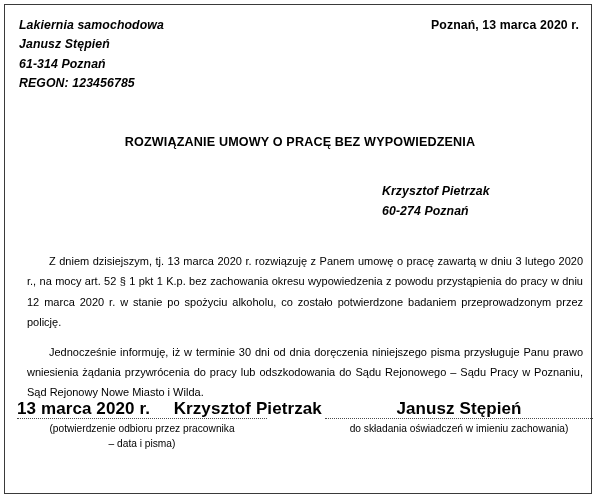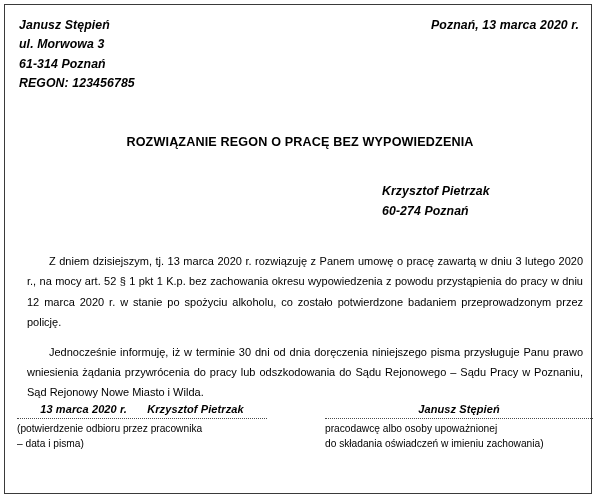--- a/index.html
+++ b/index.html
@@ -51,21 +51,20 @@
     font-weight: bold;
     font-size: 12.3px;
     line-height: 19.4px;
     letter-spacing: 0.1px;
   }
   .sender div {
     white-space: nowrap;
   }
   .place-date {
     float: right;
-    font-style: italic;
     font-weight: bold;
     font-size: 12.3px;
     line-height: 19.4px;
     letter-spacing: 0.1px;
     text-align: right;
     white-space: nowrap;
   }
   .clearfix::after {
     content: "";
     display: block;
@@ -134,65 +133,64 @@
   .sig-left {
     left: 12px;
     width: 250px;
   }
   .sig-right {
     left: 320px;
     width: 268px;
   }
   .sig-names {
     text-align: center;
-    font-style: italic;
-    font-weight: bold;
-    font-size: 11px;
+    font-weight: bold;
+    font-size: 17px;
     line-height: 16px;
     white-space: nowrap;
     letter-spacing: 0.1px;
   }
   .sig-names .gap {
     display: inline-block;
     width: 14px;
   }
   .dotline {
     margin-top: 1px;
     border-top: 1.6px dotted #4a4a4a;
     height: 0;
     width: 100%;
   }
   .sig-caption {
     margin-top: 3px;
-    text-align: left;
+    text-align: center;
     font-size: 10.2px;
     line-height: 14.6px;
   }
   .sig-caption div {
     white-space: nowrap;
   }
 </style>
 </head>
 <body>
 
 <div id="page">
   <div id="frame">
     <div class="doc-inner">
 
       <div class="header-row clearfix">
         <div class="place-date">Poznań, 13 marca 2020 r.</div>
         <div class="sender">
+          <div>Lakiernia samochodowa</div>
           <div>Janusz Stępień</div>
-          <div>ul. Morwowa 3</div>
           <div>61-314 Poznań</div>
           <div>REGON: 123456785</div>
         </div>
       </div>
 
-      <div class="doc-title">ROZWIĄZANIE REGON O PRACĘ BEZ WYPOWIEDZENIA</div>
+      <div class="doc-title">ROZWIĄZANIE UMOWY O PRACĘ BEZ WYPOWIEDZENIA</div>
 
       <div class="recipient">
         <div>Krzysztof Pietrzak</div>
         <div>60-274 Poznań</div>
       </div>
 
       <div class="body-text">
         <p>Z dniem dzisiejszym, tj. 13 marca 2020 r. rozwiązuję z Panem umowę o pracę zawartą w dniu 3 lutego 2020 r., na mocy art. 52 § 1 pkt 1 K.p. bez zachowania okresu wypowiedzenia z powodu przystąpienia do pracy w dniu 12 marca 2020 r. w stanie po spożyciu alkoholu, co zostało po­twierdzone badaniem przeprowadzonym przez policję.</p>
         <p>Jednocześnie informuję, iż w terminie 30 dni od dnia doręczenia niniejszego pisma przysługuje Panu prawo wniesienia żądania przywrócenia do pracy lub odszkodowania do Sądu Rejonowego – Sądu Pracy w Poznaniu, Sąd Rejonowy Nowe Miasto i Wilda.</p>
       </div>
@@ -211,21 +209,20 @@
             <div>– data i pisma)</div>
           </div>
         </div>
 
         <div class="sig-block sig-right">
           <div class="sig-names">
             <span>Janusz Stępień</span>
           </div>
           <div class="dotline"></div>
           <div class="sig-caption">
-            <div>pracodawcę albo osoby upoważnionej</div>
             <div>do składania oświadczeń w imieniu zachowania)</div>
           </div>
         </div>
 
       </div>
 
     </div>
   </div>
 </div>
 

